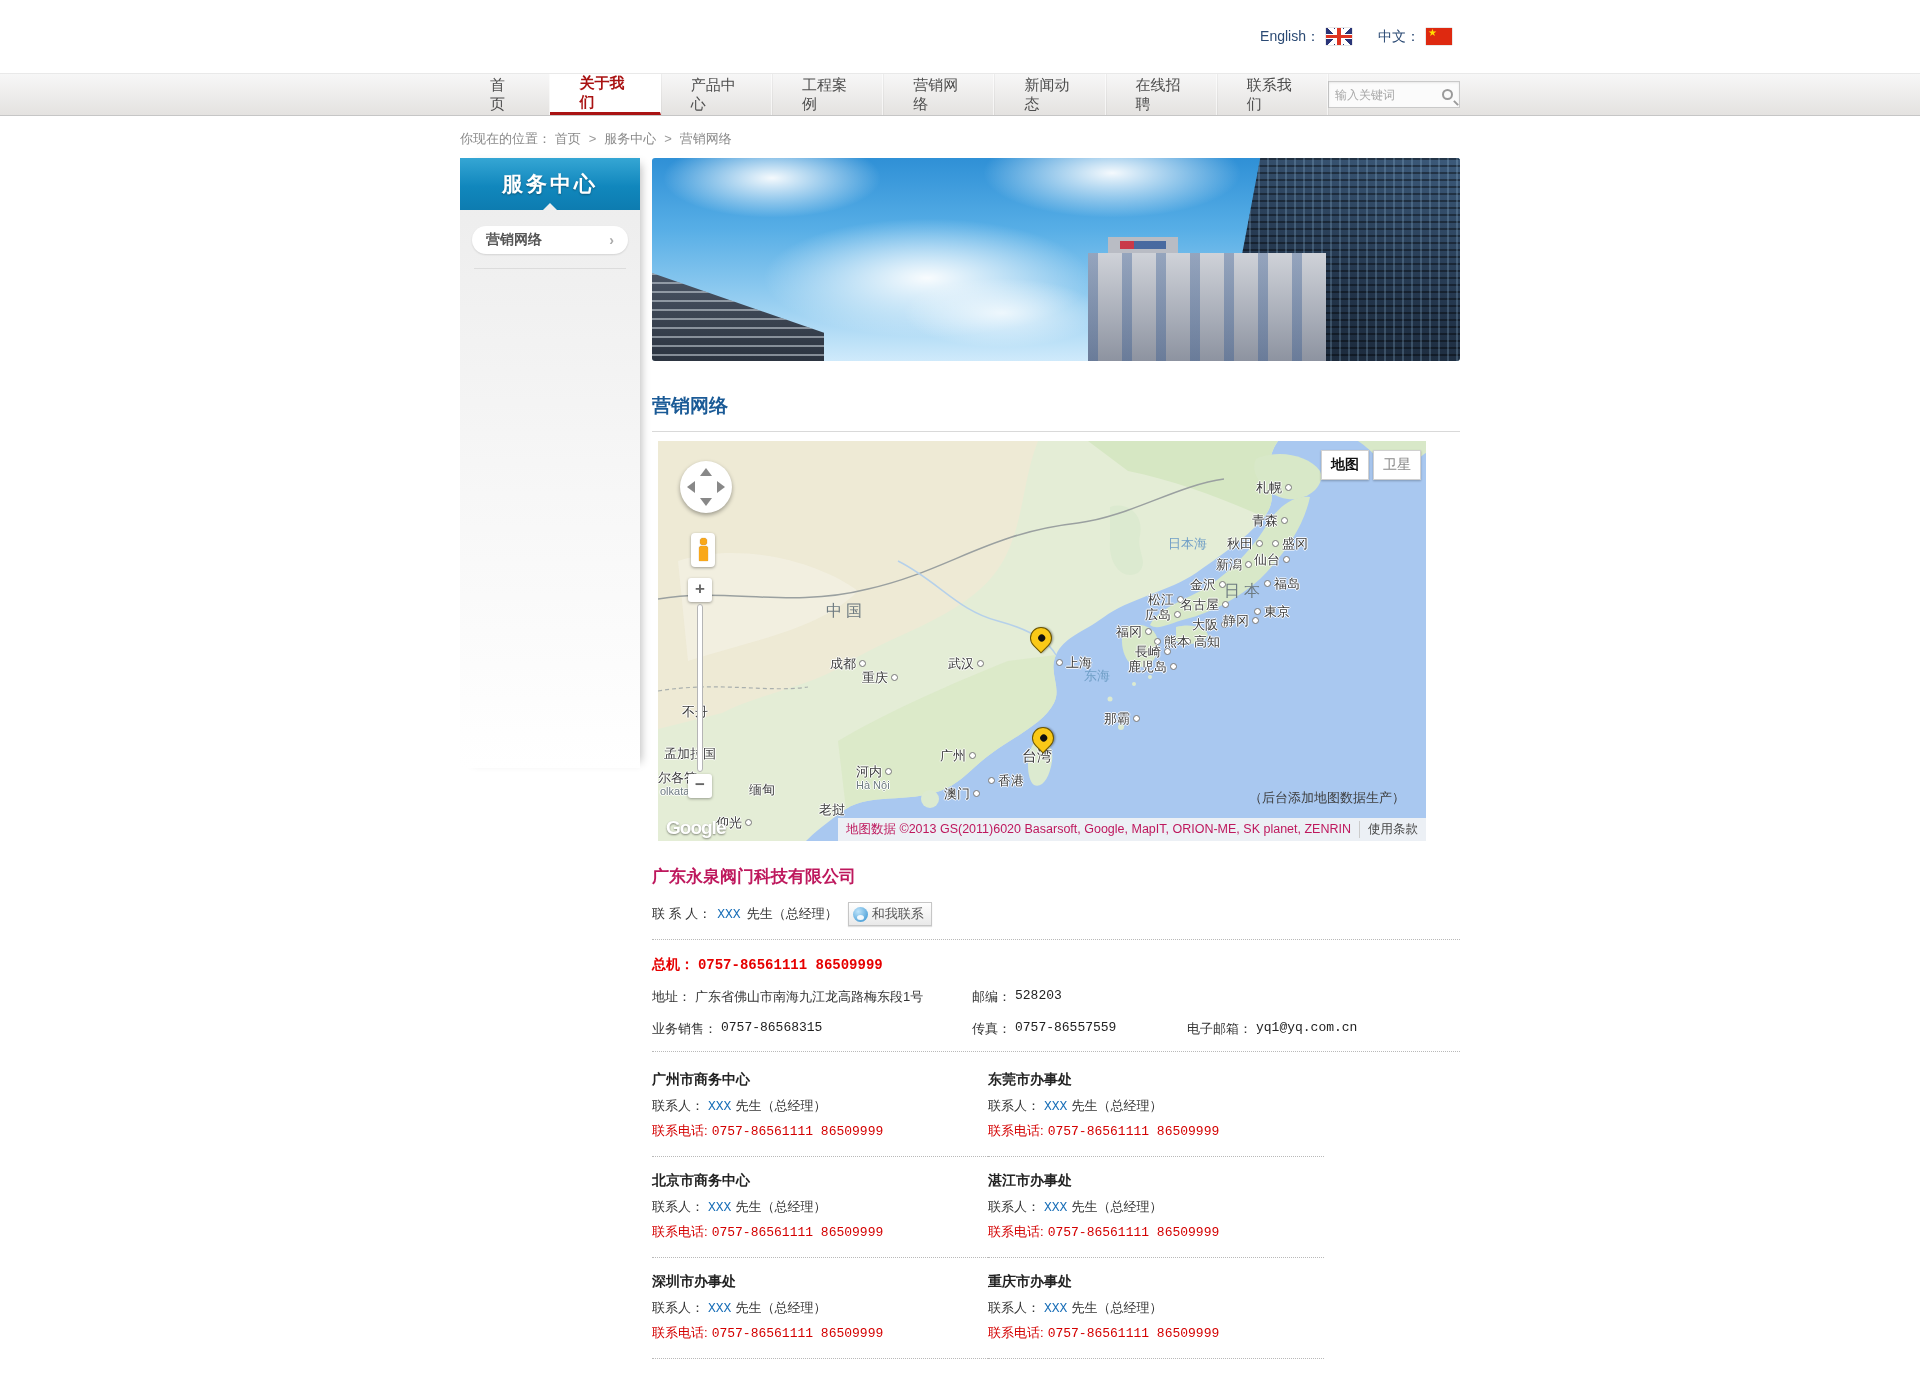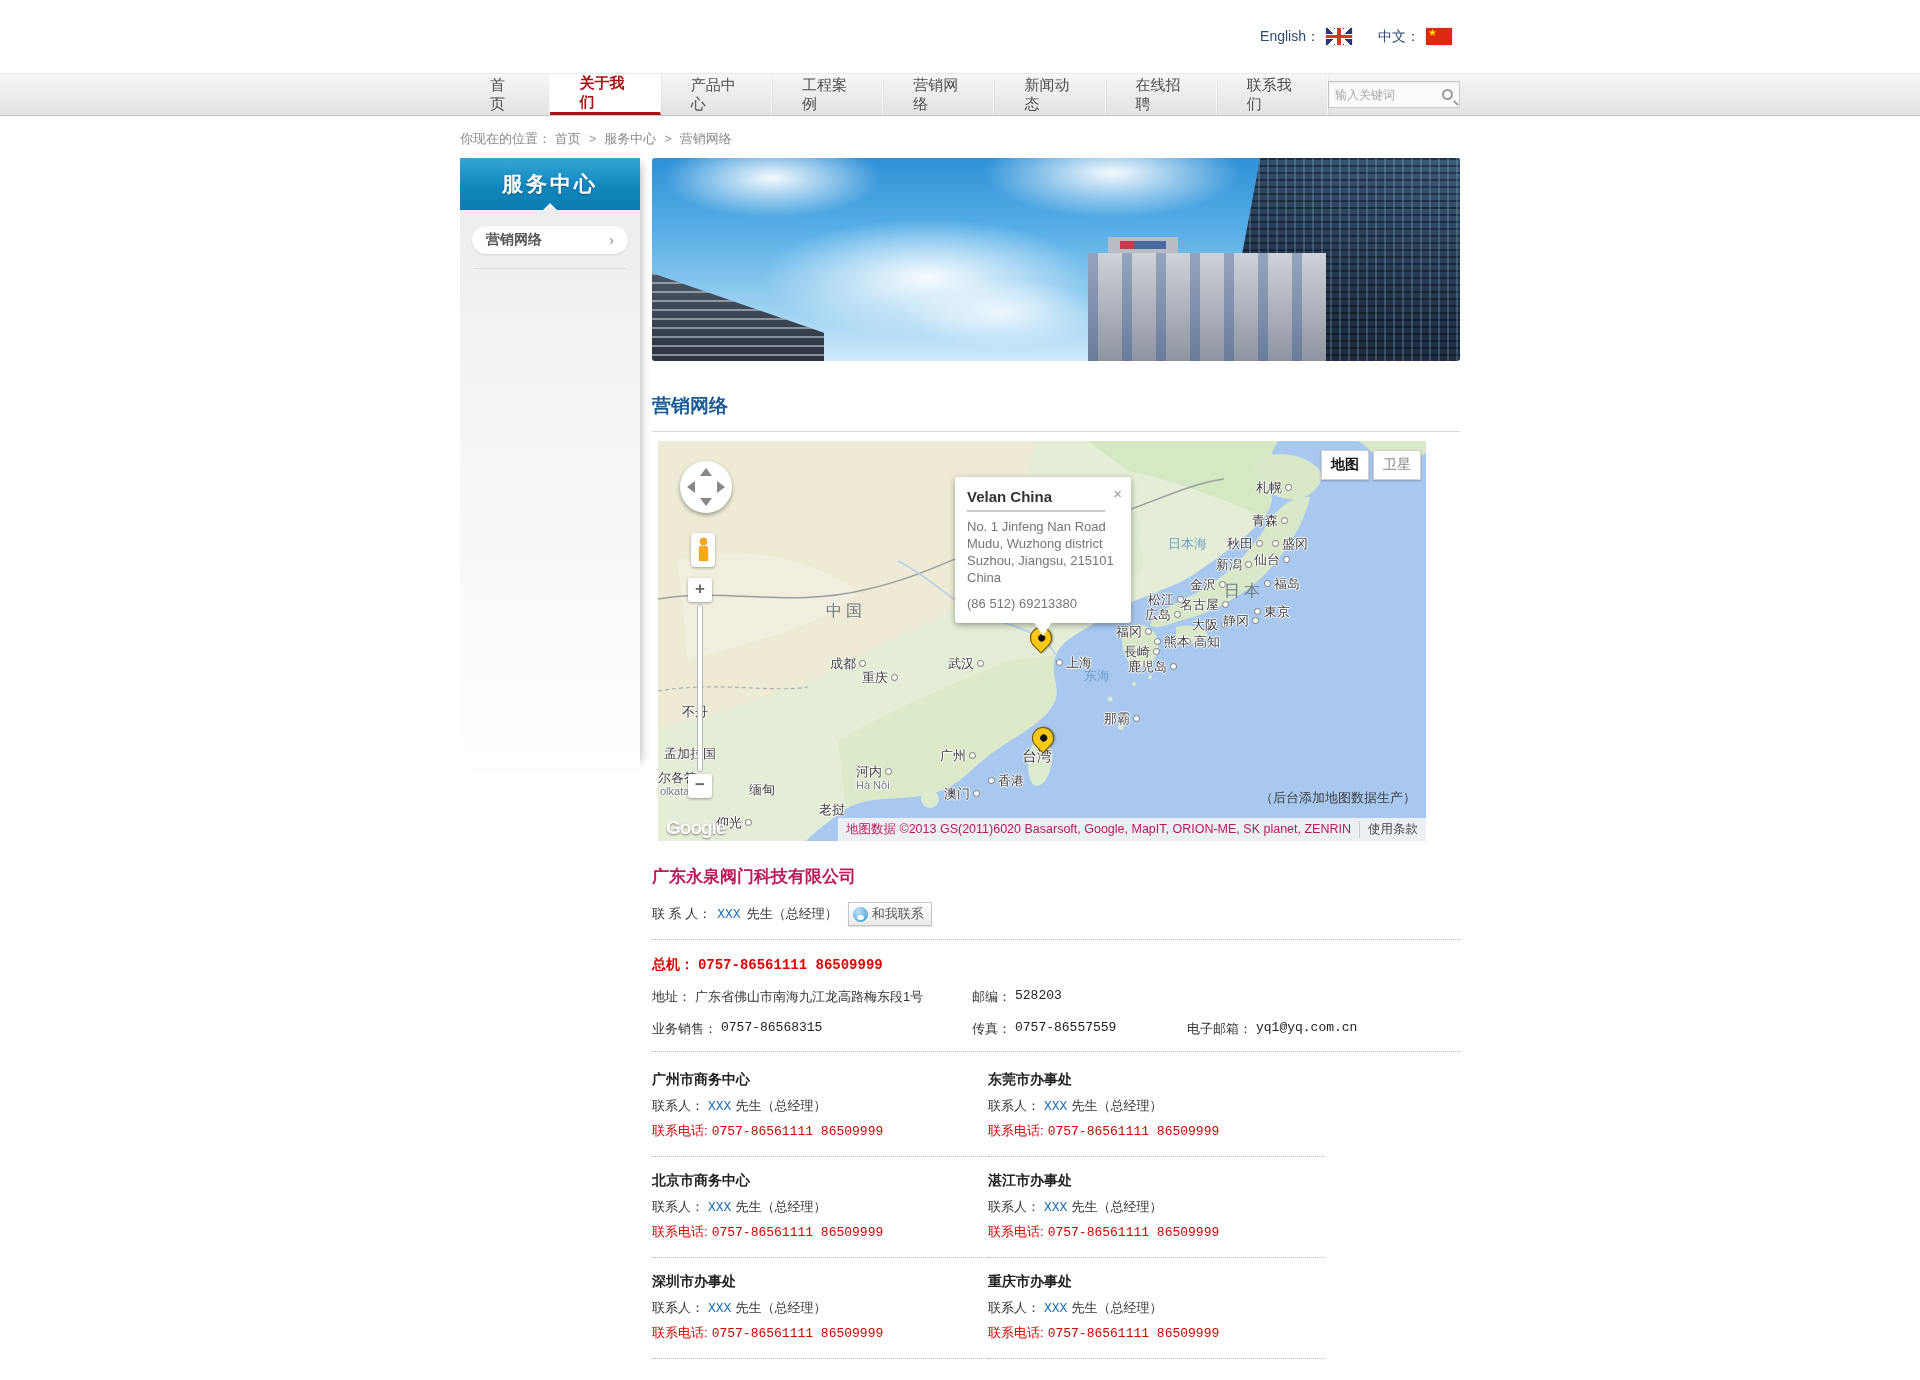--- a/index.html
+++ b/index.html
@@ -170,21 +170,21 @@
 
   .info-window { position:absolute; left:297px; top:36px; width:176px; background:#fff; border-radius:3px;
     box-shadow:0 2px 6px rgba(0,0,0,.35); padding:11px 12px 12px; }
   .info-window::after { content:""; position:absolute; left:50%; bottom:-13px; margin-left:-9px;
     border-left:9px solid transparent; border-right:9px solid transparent; border-top:14px solid #fff; }
   .iw-title { font-size:15px; font-weight:bold; color:#333; border-bottom:2px solid #ccc; padding-bottom:5px; margin-bottom:7px; margin-right:14px; }
   .iw-close { position:absolute; right:9px; top:9px; color:#999; font-size:15px; line-height:1; cursor:pointer; }
   .iw-line { color:#757575; font-size:13px; line-height:1.3; }
   .iw-phone { color:#757575; font-size:13px; margin-top:9px; }
 
-  .map-note { position:absolute; right:10px; bottom:34px; color:#3d3d3d; font-size:13px; cursor:default; }
+  .map-note { position:absolute; right:21px; bottom:34px; color:#3d3d3d; font-size:13px; cursor:default; }
   .map-bottom { position:absolute; left:0; right:0; bottom:0; height:23px; display:flex; align-items:stretch; }
   .google-logo { align-self:flex-end; margin:0 8px 2px; color:#fff; font-size:19px; font-weight:bold; letter-spacing:-1px;
     text-shadow:0 1px 2px rgba(0,0,0,.45); cursor:pointer; }
   .map-attr-bar { margin-left:auto; background:rgba(245,245,245,.88); display:flex; align-items:center; }
   .map-attr { padding:0 8px; color:#be185d; font-size:12.5px; }
   .map-terms { border-left:1px solid #ccc; padding:0 8px; color:#444; font-size:12.5px; display:flex; align-items:center; cursor:pointer; }
 
   
   .company { margin-top:24px; }
   .company-name { font-size:17px; font-weight:bold; color:#be185d; }
@@ -353,21 +353,21 @@
           <span class="map-label city" style="left: 606px; top: 134px;">福岛</span>
           <span class="map-label city dot-right" style="left: 490px; top: 150px;">松江</span>
           <span class="map-label city dot-right" style="left: 522px; top: 155px;">名古屋</span>
           <span class="map-label city dot-right" style="left: 487px; top: 165px;">広岛</span>
           <span class="map-label city dot-right" style="left: 534px; top: 175px;">大阪</span>
           <span class="map-label city dot-right" style="left: 565px; top: 171px;">静冈</span>
           <span class="map-label city" style="left: 596px; top: 162px;">東京</span>
           <span class="map-label city" style="left: 526px; top: 192px;">高知</span>
           <span class="map-label city" style="left: 496px; top: 192px;">熊本</span>
           <span class="map-label city dot-right" style="left: 458px; top: 182px;">福冈</span>
-          <span class="map-label city dot-right" style="left: 466px; top: 202px; font-family: Liberation Serif, serif;">長崎</span>
+          <span class="map-label city dot-right" style="left: 477px; top: 202px; font-family: Liberation Serif, serif;">長崎</span>
           <span class="map-label city dot-right" style="left: 470px; top: 217px;">鹿児岛</span>
         </div>
 
       <div>
 
       <span class="pin" style="left: 372px; top: 186px;"></span>
           <span class="pin" style="left: 374px; top: 286px;"></span>
         </div>
 
       <div class="map-pan">
@@ -382,32 +382,20 @@
       <div class="zoom-btn zoom-plus">+</div>
       <div class="zoom-track"></div>
       <div class="zoom-btn zoom-minus">−</div>
 
       <div class="map-type">
 
       <div class="map-type-btn active">地图</div>
           <div class="map-type-btn">卫星</div>
         </div>
 
-      <div class="info-window">
-        <div class="iw-title">Velan China</div>
-        <div class="iw-close">×</div>
-        <div>
-
-        <div class="iw-line">No. 1 Jinfeng Nan Road</div>
-            <div class="iw-line">Mudu, Wuzhong district</div>
-            <div class="iw-line">Suzhou, Jiangsu, 215101</div>
-            <div class="iw-line">China</div>
-          </div>
-        <div class="iw-phone">(86 512) 69213380</div>
-      </div>
 
       <div class="map-note">（后台添加地图数据生产）</div>
 
       <div class="map-bottom">
         <div class="google-logo">Google</div>
         <div class="map-attr-bar">
           <span class="map-attr">地图数据 ©2013 GS(2011)6020 Basarsoft, Google, MapIT, ORION-ME, SK planet, ZENRIN</span>
           <span class="map-terms">使用条款</span>
         </div>
       </div>

